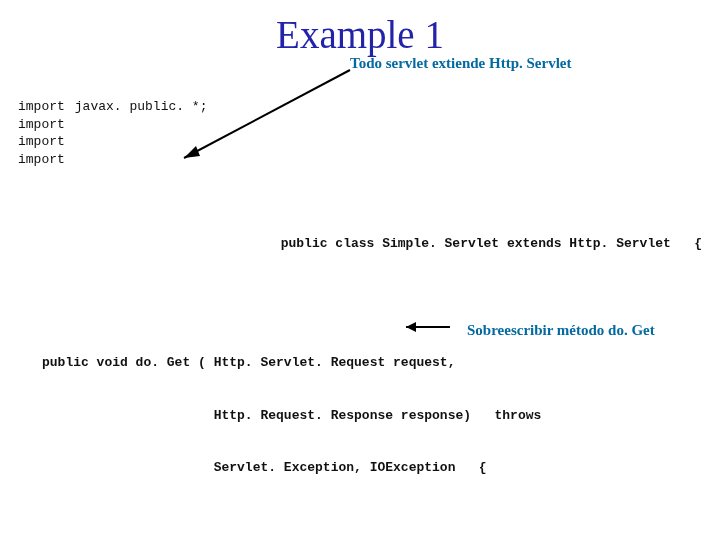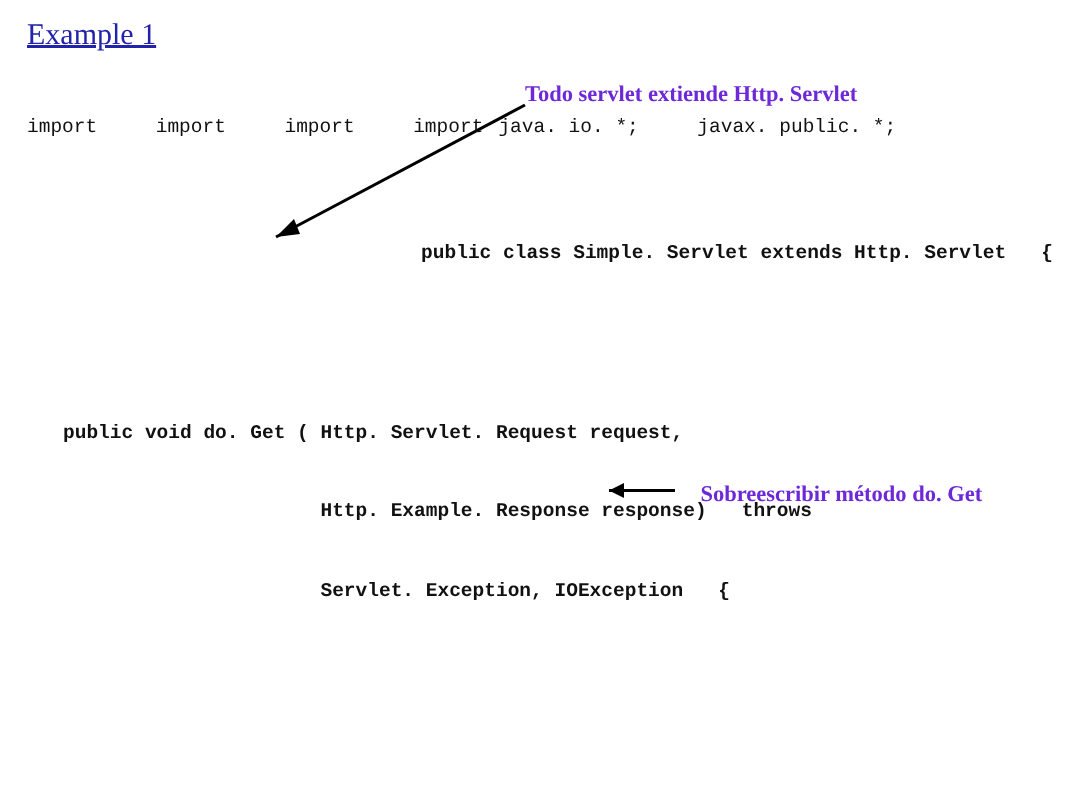--- a/index.html
+++ b/index.html
@@ -6,49 +6,49 @@
     margin: 0;
     padding: 12px 18px;
     width: 720px;
     height: 540px;
     box-sizing: border-box;
     background: #fff;
     font-family: "Times New Roman", serif;
     position: relative;
   }
   .title {
-    font-size: 20px;
+    font-size: 39px;
     color: #2222aa;
+    text-align: center;
     margin: 0 0 6px 0;
     font-weight: normal;
-    text-decoration: underline;
   }
   .code-block {
     font-family: "Courier New", monospace;
     font-size: 13px;
     color: #111;
     white-space: pre;
     line-height: 1.35;
     position: relative;
   }
   .imports {
     display: flex;
     gap: 10px;
     margin-bottom: 14px;
   }
   .col {
     display: flex;
-    gap: 39px;
+    flex-direction: column;
   }
   .bold { font-weight: bold; }
   .annotation {
     position: absolute;
     font-family: "Times New Roman", serif;
     font-weight: bold;
-    color: #6d28d9;
+    color: #0369a1;
     font-size: 15px;
     background: transparent;
   }
   .ann-a { left: 350px; top: 55px; }
   .ann-b { left: 467px; top: 322px; }
   .arrow {
     position: absolute;
     pointer-events: none;
   }
   .arrow line { stroke: #000; stroke-width: 2; }
@@ -75,30 +75,29 @@
 
 <div class="code-block">
   <div class="imports">
     <div class="col">
       <span>import</span>
       <span>import</span>
       <span>import</span>
       <span>import</span>
     </div>
     <div class="col">
-      <span>java. io. *;</span>
       <span>javax. public. *;</span>
     </div>
   </div>
 
   <div class="class-decl bold">public class Simple. Servlet extends Http. Servlet   {</div>
 
   <div class="method-decl bold">
     <div>public void do. Get ( Http. Servlet. Request request,</div>
-    <div>                      Http. Example. Response response)   throws</div>
+    <div>                      Http. Request. Response response)   throws</div>
     <div>                      Servlet. Exception, IOException   {</div>
   </div>
 
   
 
   
   
 </div>
 
 </body></html>

